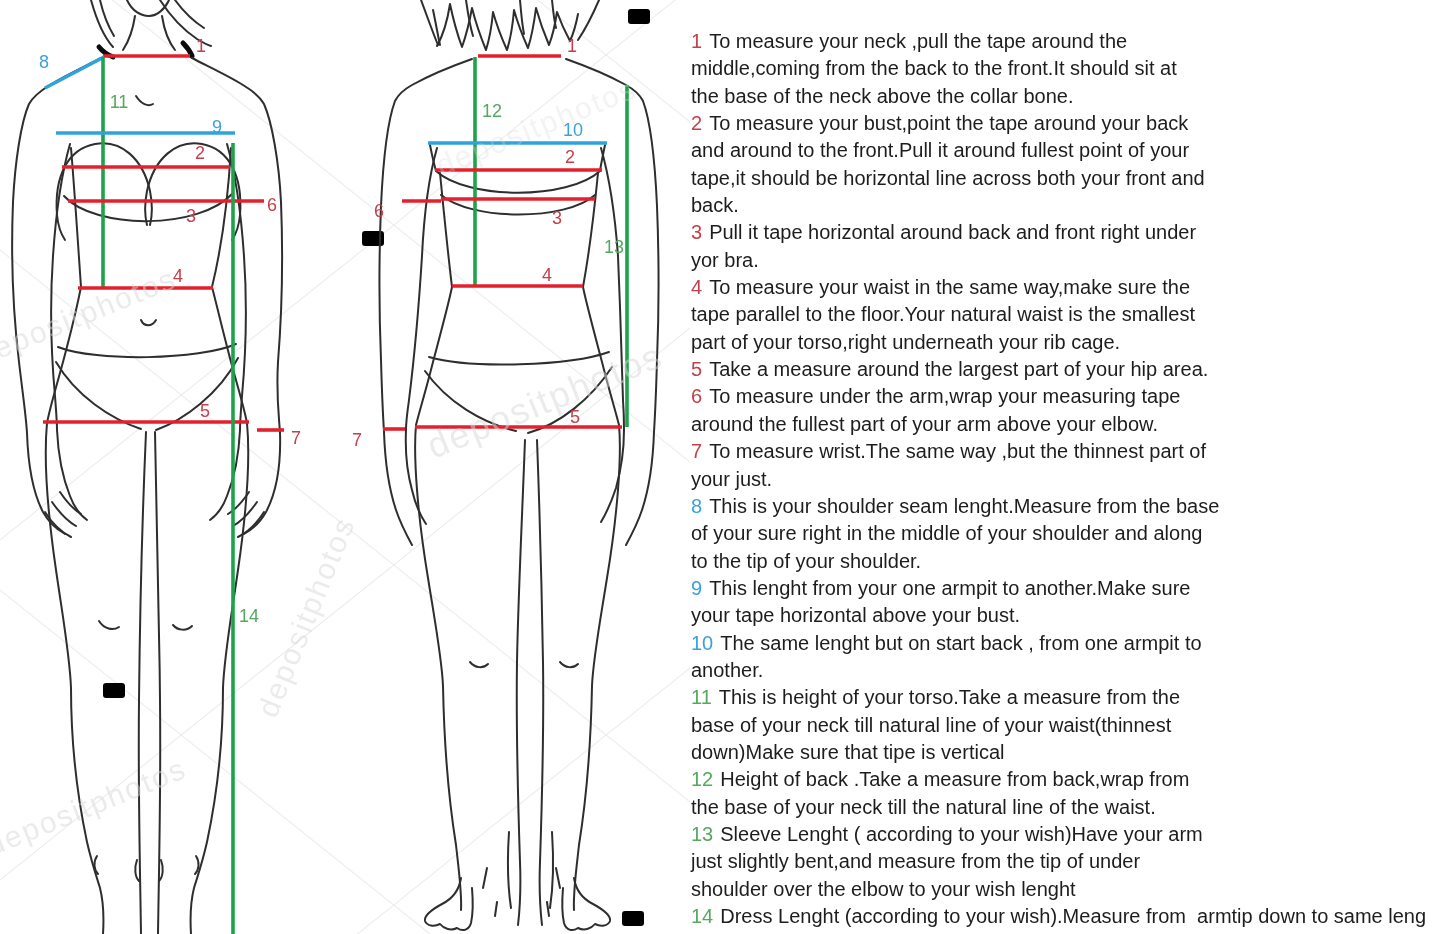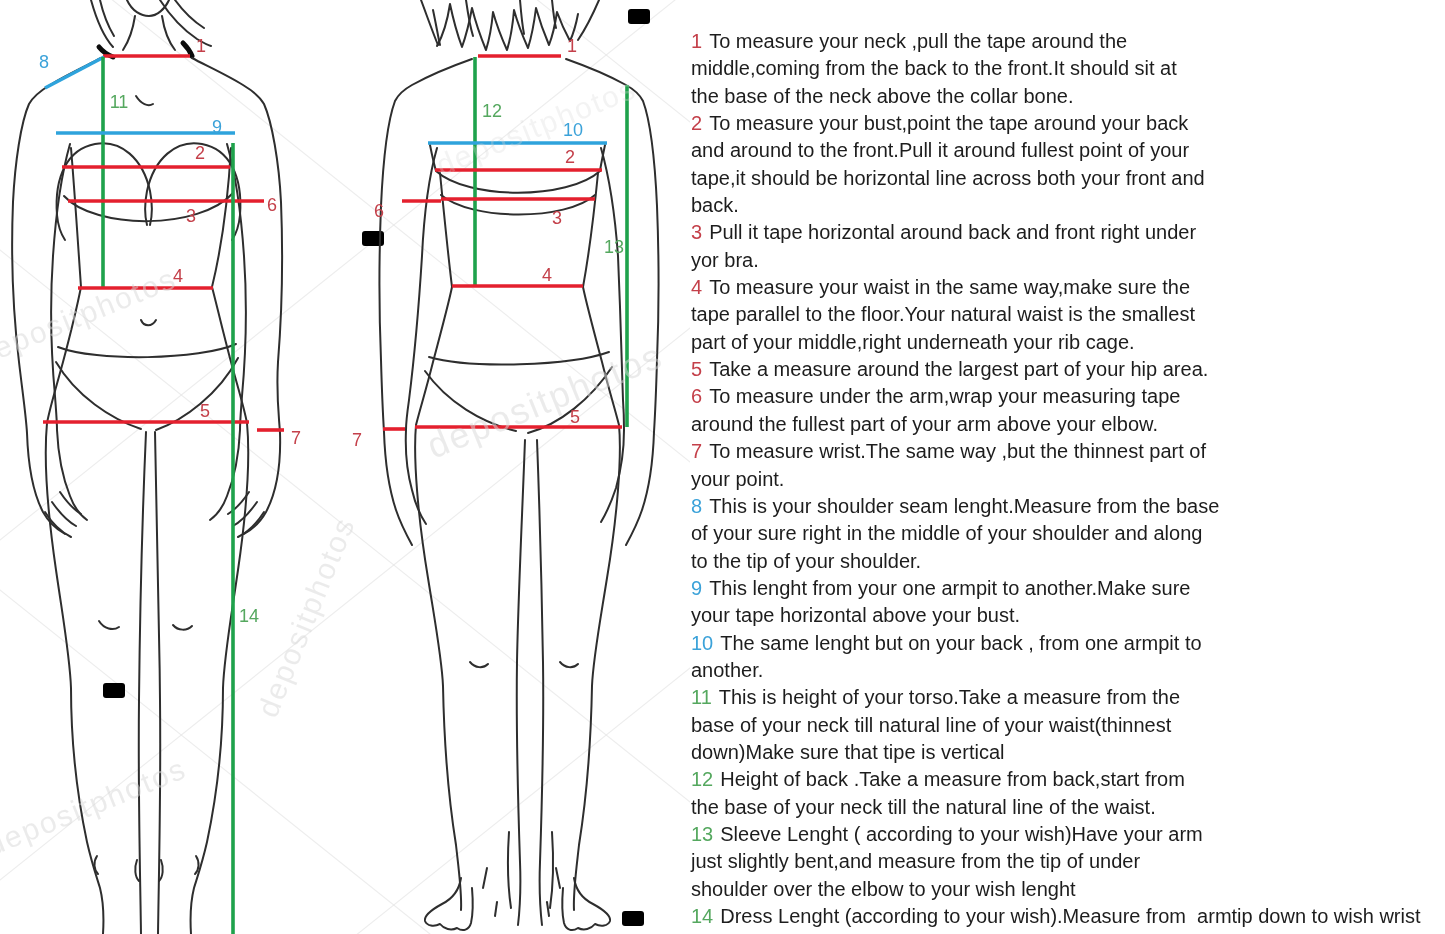--- a/index.html
+++ b/index.html
@@ -216,37 +216,37 @@
       <div class="line"><span>middle,coming from the back to the front.It should sit at</span></div>
       <div class="line"><span>the base of the neck above the collar bone.</span></div>
       <div class="line"><span class="num red">2</span><span>To measure your bust,point the tape around your back</span></div>
       <div class="line"><span>and around to the front.Pull it around fullest point of your</span></div>
       <div class="line"><span>tape,it should be horizontal line across both your front and</span></div>
       <div class="line"><span>back.</span></div>
       <div class="line"><span class="num red">3</span><span>Pull it tape horizontal around back and front right under</span></div>
       <div class="line"><span>yor bra.</span></div>
       <div class="line"><span class="num red">4</span><span>To measure your waist in the same way,make sure the</span></div>
       <div class="line"><span>tape parallel to the floor.Your natural waist is the smallest</span></div>
-      <div class="line"><span>part of your middle,right underneath your rib cage.</span></div>
+      <div class="line"><span>part of your torso,right underneath your rib cage.</span></div>
       <div class="line"><span class="num red">5</span><span>Take a measure around the largest part of your hip area.</span></div>
       <div class="line"><span class="num red">6</span><span>To measure under the arm,wrap your measuring tape</span></div>
       <div class="line"><span>around the fullest part of your arm above your elbow.</span></div>
       <div class="line"><span class="num red">7</span><span>To measure wrist.The same way ,but the thinnest part of</span></div>
-      <div class="line"><span>your point.</span></div>
+      <div class="line"><span>your just.</span></div>
       <div class="line"><span class="num blue">8</span><span>This is your shoulder seam lenght.Measure from the base</span></div>
       <div class="line"><span>of your sure right in the middle of your shoulder and along</span></div>
       <div class="line"><span>to the tip of your shoulder.</span></div>
       <div class="line"><span class="num blue">9</span><span>This lenght from your one armpit to another.Make sure</span></div>
       <div class="line"><span>your tape horizontal above your bust.</span></div>
-      <div class="line"><span class="num blue">10</span><span>The same lenght but on your back , from one armpit to</span></div>
+      <div class="line"><span class="num blue">10</span><span>The same lenght but on start back , from one armpit to</span></div>
       <div class="line"><span>another.</span></div>
       <div class="line"><span class="num green">11</span><span>This is height of your torso.Take a measure from the</span></div>
       <div class="line"><span>base of your neck till natural line of your waist(thinnest</span></div>
       <div class="line"><span>down)Make sure that tipe is vertical</span></div>
-      <div class="line"><span class="num green">12</span><span>Height of back .Take a measure from back,start from</span></div>
+      <div class="line"><span class="num green">12</span><span>Height of back .Take a measure from back,wrap from</span></div>
       <div class="line"><span>the base of your neck till the natural line of the waist.</span></div>
       <div class="line"><span class="num green">13</span><span>Sleeve Lenght ( according to your wish)Have your arm</span></div>
       <div class="line"><span>just slightly bent,and measure from the tip of under</span></div>
       <div class="line"><span>shoulder over the elbow to your wish lenght</span></div>
-      <div class="line"><span class="num green">14</span><span>Dress Lenght (according to your wish).Measure from  armtip down to wish wrist</span></div>
+      <div class="line"><span class="num green">14</span><span>Dress Lenght (according to your wish).Measure from  armtip down to same leng</span></div>
       <div class="line"><span>          it lenght to your wish lenght.Dont forget to</span></div>
     </div>
 </div>
 
 </body></html>

